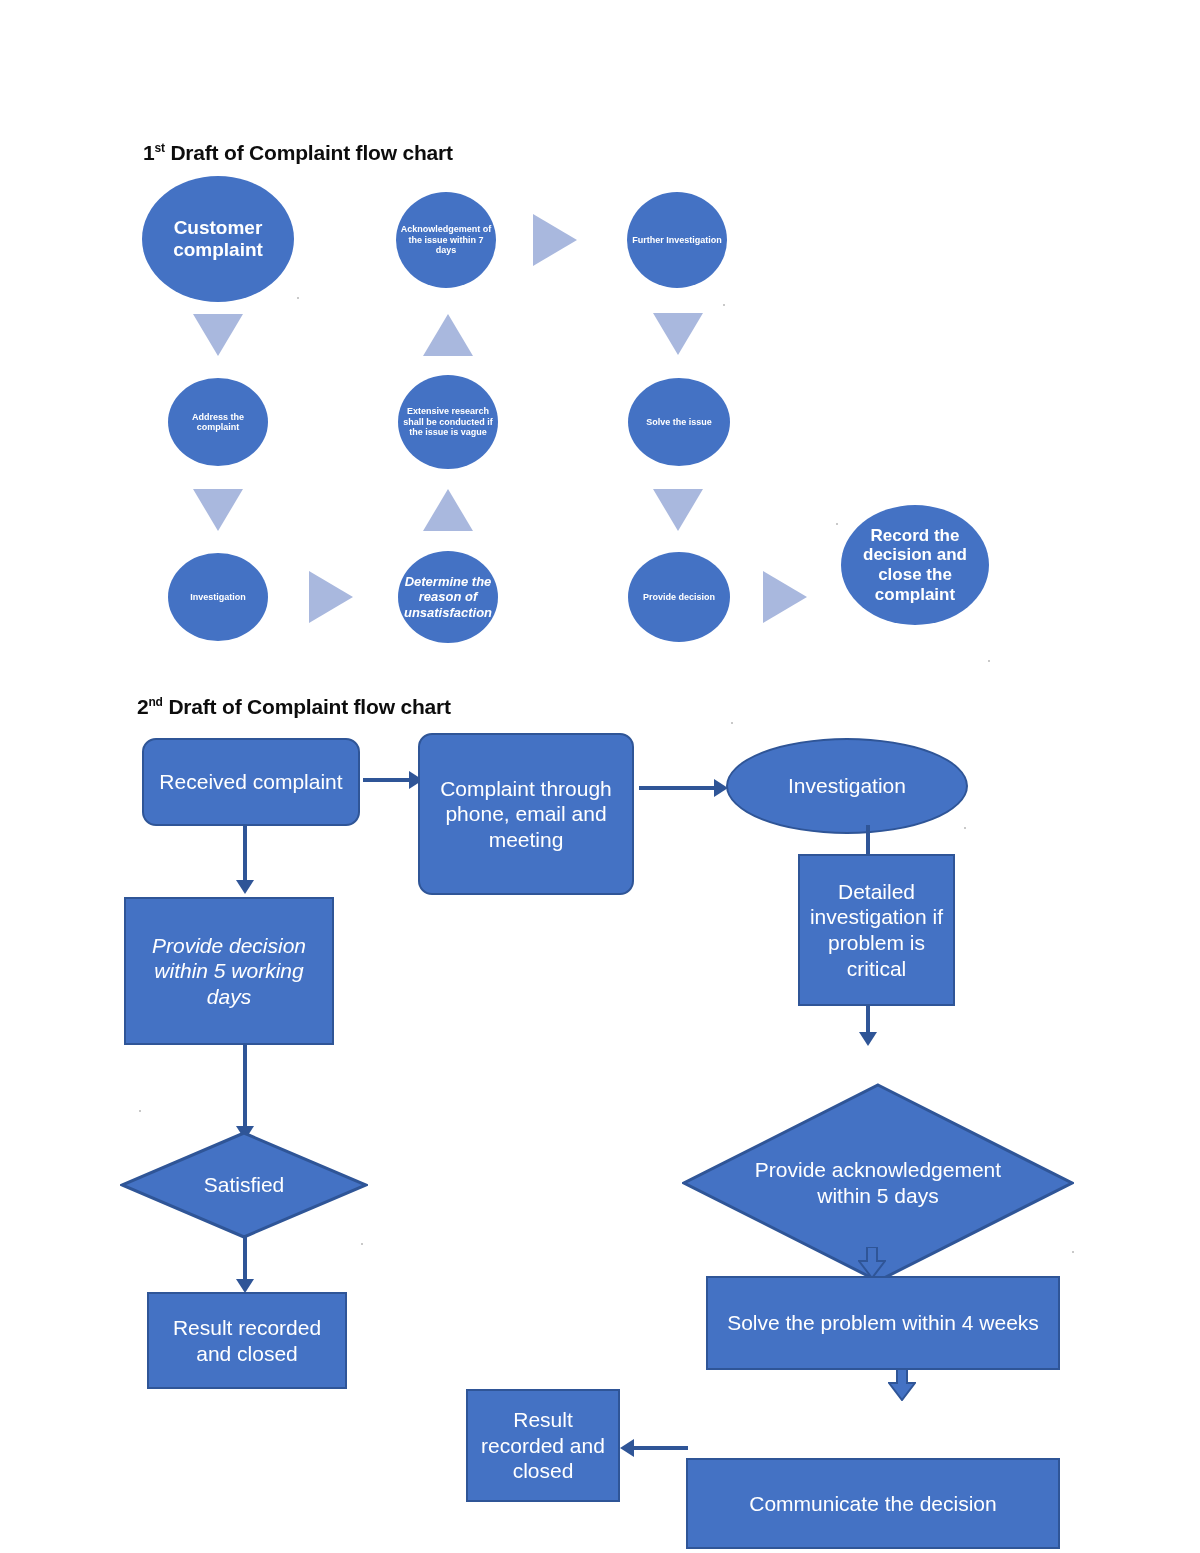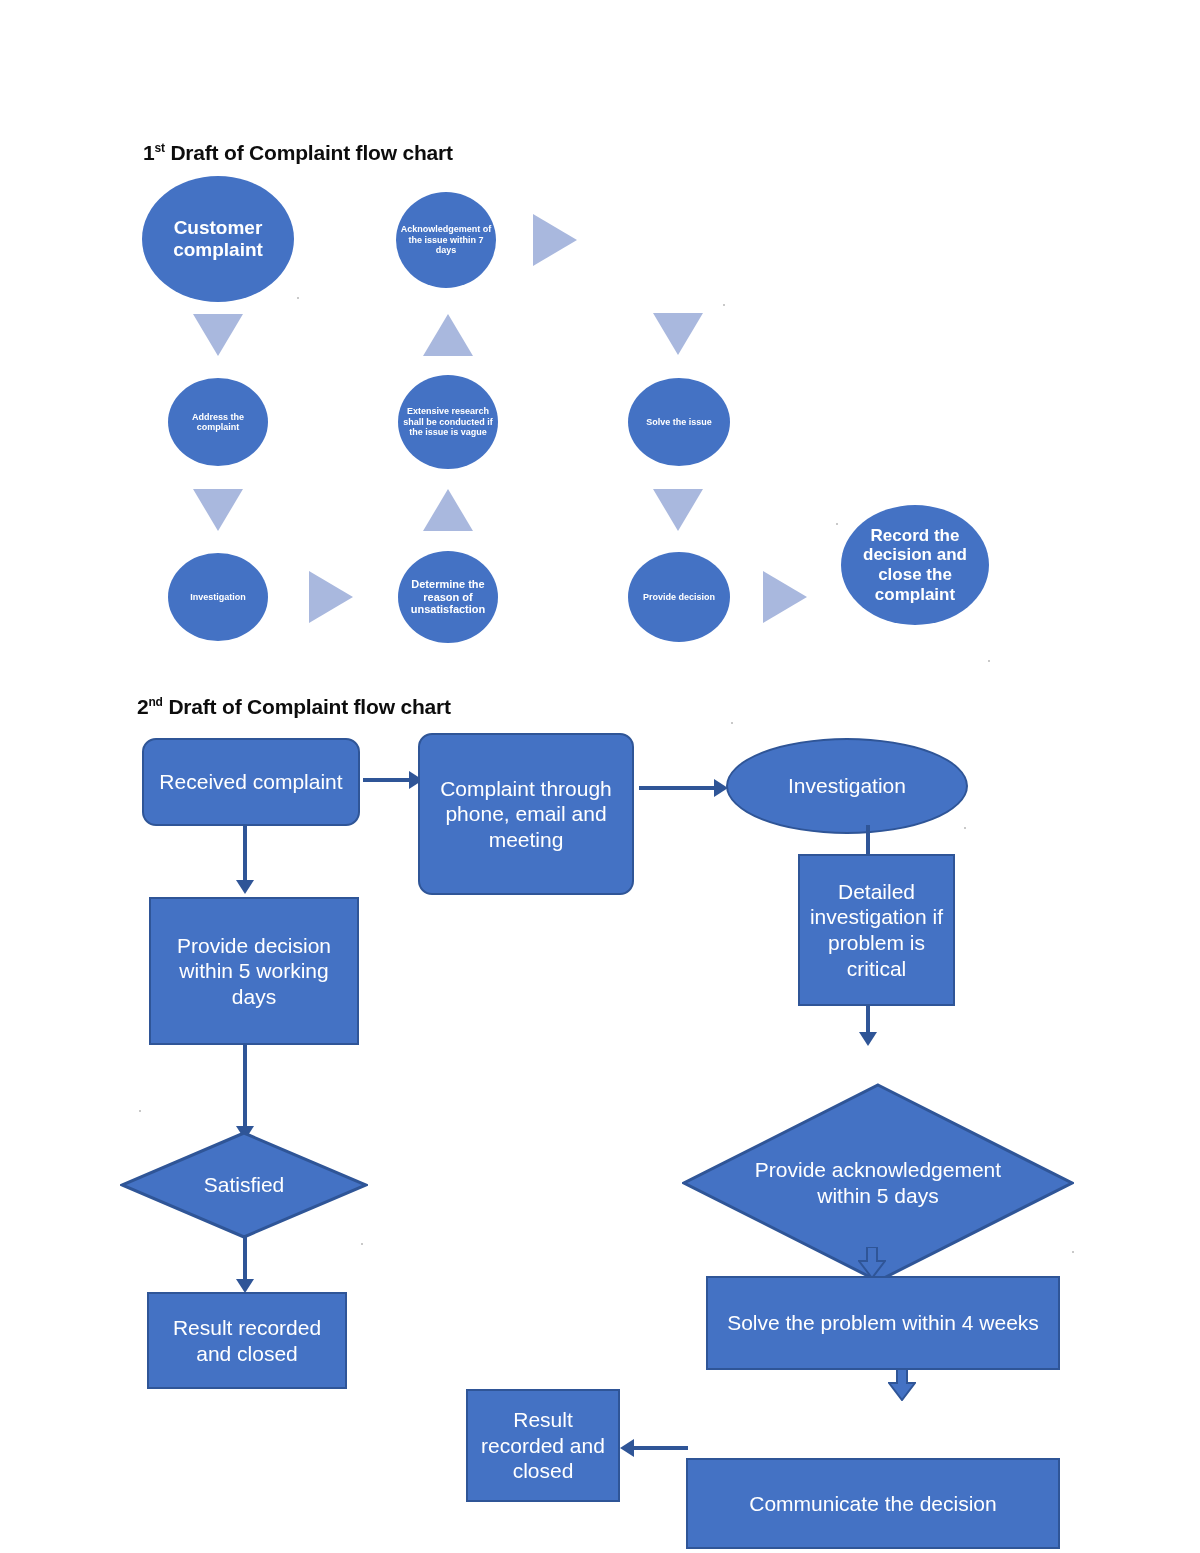--- a/index.html
+++ b/index.html
@@ -153,20 +153,23 @@
   </div>
 
   <div class="circle" style="left:142px; top:176px; width:152px; height:126px; font-size:19px;">
     <span>Customer complaint</span>
   </div>
 
   <div class="circle" style="left:396px; top:192px; width:100px; height:96px; font-size:9px;">
     <span>Acknowledgement of the issue within 7 days</span>
   </div>
 
+  <div class="circle" style="left:627px; top:192px; width:100px; height:96px; font-size:9px;">
+    <span>Further Investigation</span>
+  </div>
 
   <div class="tri tri-right" style="left:533px; top:214px;"></div>
 
   <div class="tri tri-down" style="left:193px; top:314px;"></div>
 
   <div class="tri tri-up" style="left:423px; top:314px;"></div>
 
   <div class="tri tri-down" style="left:653px; top:313px;"></div>
 
   <div class="circle" style="left:168px; top:378px; width:100px; height:88px; font-size:9px;">
@@ -184,21 +187,21 @@
   <div class="tri tri-down" style="left:193px; top:489px;"></div>
   <div class="tri tri-up" style="left:423px; top:489px;"></div>
   <div class="tri tri-down" style="left:653px; top:489px;"></div>
 
   <div class="circle" style="left:168px; top:553px; width:100px; height:88px; font-size:9px;">
     <span>Investigation</span>
   </div>
 
   <div class="tri tri-right" style="left:309px; top:571px;"></div>
 
-  <div class="circle" style="left:398px; top:551px; width:100px; height:92px; font-size:11px;">
+  <div class="circle" style="left:398px; top:551px; width:100px; height:92px; font-size:13px;font-style:italic;">
     <span>Determine the reason of unsatisfaction</span>
   </div>
 
   <div class="circle" style="left:628px; top:552px; width:102px; height:90px; font-size:9px;">
     <span>Provide decision</span>
   </div>
 
   <div class="tri tri-right" style="left:763px; top:571px;"></div>
 
   <div class="circle" style="left:841px; top:505px; width:148px; height:120px; font-size:17px;">
@@ -230,21 +233,21 @@
   <div class="ln ln-v" style="left:866px; top:825px; height:36px;"></div>
   <div class="head head-down" style="left:859px; top:855px;"></div>
 
   <div class="node" style="left:798px; top:854px; width:157px; height:152px;">
     <span>Detailed investigation if problem is critical</span>
   </div>
 
   <div class="ln ln-v" style="left:243px; top:824px; height:62px;"></div>
   <div class="head head-down" style="left:236px; top:880px;"></div>
 
-  <div class="node" style="left:149px; top:897px; width:210px; height:148px;">
+  <div class="node" style="left:124px; top:897px; width:210px; height:148px;font-style:italic;">
     <span>Provide decision within 5 working days</span>
   </div>
 
   <div class="ln ln-v" style="left:866px; top:1004px; height:36px;"></div>
   <div class="head head-down" style="left:859px; top:1032px;"></div>
 
   <div class="diamond" style="left:682px; top:1083px; width:392px; height:200px;">
     <svg class="dshape" viewBox="0 0 392 200" preserveAspectRatio="none">
       <polygon points="196,2 390,100 196,198 2,100" fill="#4472c4" stroke="#2f5597" stroke-width="3"></polygon>
     </svg>

